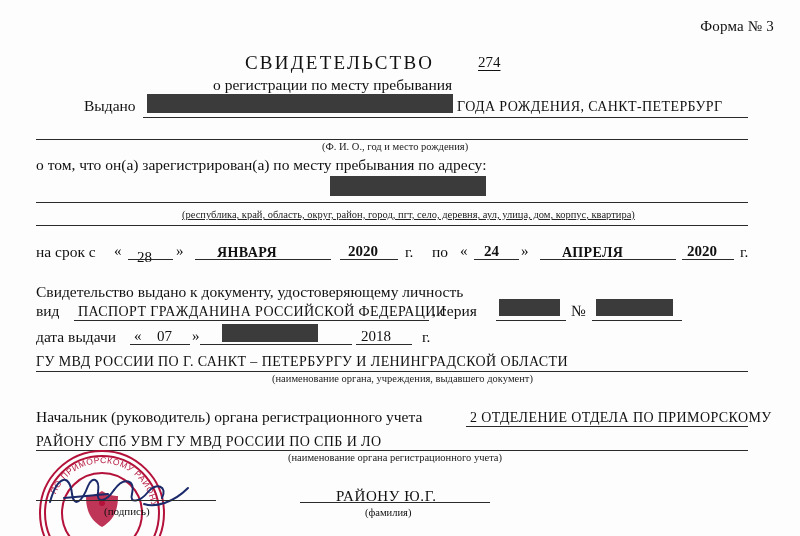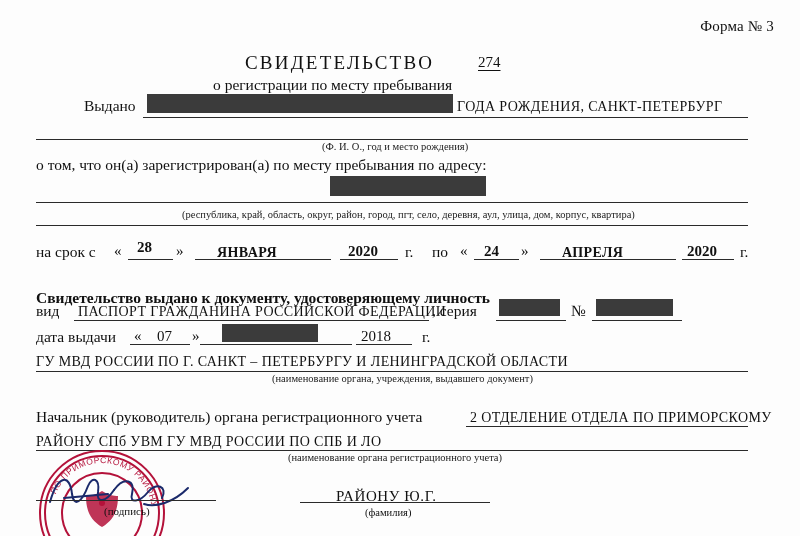--- a/index.html
+++ b/index.html
@@ -143,26 +143,26 @@
   <div class="rule" style="left:143px; top:117px; width:605px;"></div>
 
   <div class="rule" style="left:36px; top:139px; width:712px;"></div>
   <div class="lbl-sm" style="left:322px; top:141px;">(Ф. И. О., год и место рождения)</div>
 
   <div class="lbl" style="left:36px; top:156px;">о том, что он(а) зарегистрирован(а) по месту пребывания по адресу:</div>
 
   <div class="redact" style="left:330px; top:176px; width:156px; height:20px;"></div>
   <div class="rule" style="left:36px; top:202px; width:712px;"></div>
 
-  <div class="lbl-sm" style="left:182px; top:209px;">(республика, край, область, округ, район, город, пгт, село, деревня, аул, улица, дом, корпус, квартира)</div>
+  <div class="lbl-sm" style="left:182px; top:209px;text-decoration:underline;">(республика, край, область, округ, район, город, пгт, село, деревня, аул, улица, дом, корпус, квартира)</div>
   <div class="rule" style="left:36px; top:225px; width:712px;"></div>
 
   <div class="lbl" style="left:36px; top:243px;">на срок с</div>
   <div class="quote" style="left:114px; top:243px;">«</div>
-  <div class="val" style="left:137px; top:239px; font-weight:bold;">28</div>
+  <div class="val" style="left:137px; top:249px; font-weight:normal;">28</div>
   <div class="quote" style="left:176px; top:243px;">»</div>
   <div class="rule" style="left:128px; top:259px; width:45px;"></div>
 
   <div class="val-caps" style="left:217px; top:245px; font-weight:bold;">ЯНВАРЯ</div>
   <div class="rule" style="left:195px; top:259px; width:136px;"></div>
 
   <div class="val" style="left:348px; top:243px; font-weight:bold;">2020</div>
   <div class="rule" style="left:340px; top:259px; width:58px;"></div>
   <div class="lbl" style="left:405px; top:243px;">г.</div>
 
@@ -172,21 +172,21 @@
   <div class="quote" style="left:521px; top:243px;">»</div>
   <div class="rule" style="left:474px; top:259px; width:45px;"></div>
 
   <div class="val-caps" style="left:562px; top:245px; font-weight:bold;">АПРЕЛЯ</div>
   <div class="rule" style="left:540px; top:259px; width:136px;"></div>
 
   <div class="val" style="left:687px; top:243px; font-weight:bold;">2020</div>
   <div class="rule" style="left:682px; top:259px; width:52px;"></div>
   <div class="lbl" style="left:740px; top:243px;">г.</div>
 
-  <div class="lbl" style="left:36px; top:289px;font-weight:bold;">Свидетельство выдано к документу, удостоверяющему личность</div>
+  <div class="lbl" style="left:36px; top:283px;">Свидетельство выдано к документу, удостоверяющему личность</div>
 
   <div class="lbl" style="left:36px; top:302px;">вид</div>
   <div class="val-caps" style="left:78px; top:304px;">ПАСПОРТ ГРАЖДАНИНА РОССИЙСКОЙ ФЕДЕРАЦИИ</div>
   <div class="rule" style="left:74px; top:320px; width:355px;"></div>
   <div class="lbl" style="left:432px; top:302px;">, серия</div>
   <div class="redact" style="left:499px; top:299px; width:61px; height:17px;"></div>
   <div class="rule" style="left:496px; top:320px; width:70px;"></div>
   <div class="lbl" style="left:571px; top:302px;">№</div>
   <div class="redact" style="left:596px; top:299px; width:77px; height:17px;"></div>
   <div class="rule" style="left:592px; top:320px; width:90px;"></div>

